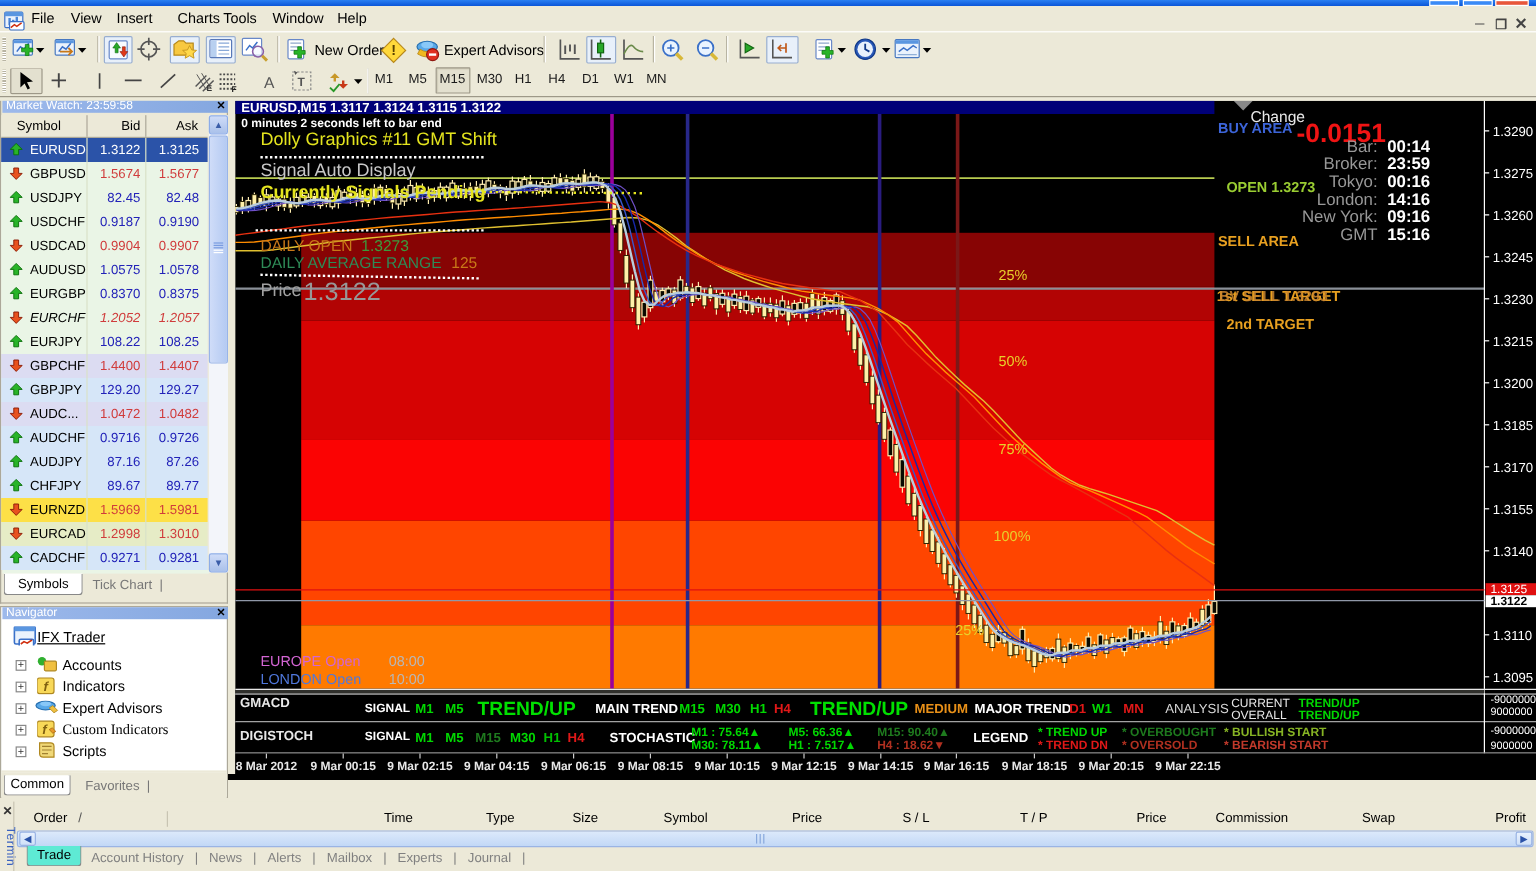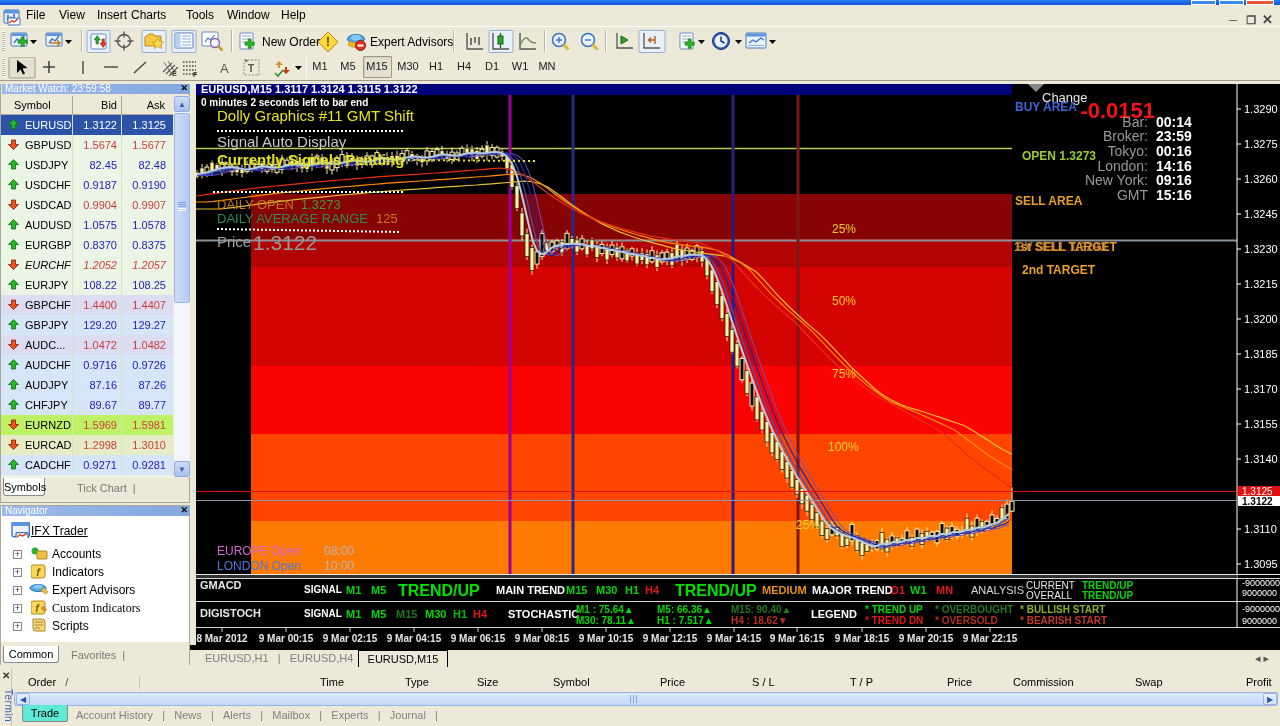--- a/index.html
+++ b/index.html
@@ -61,21 +61,21 @@
         <rect x="1" y="3" width="15" height="3.5" fill="#5a96e0"></rect>
         <rect x="4" y="8" width="2" height="6" fill="#4a86d8"></rect>
         <rect x="7" y="9.5" width="2" height="4.5" fill="#4a86d8"></rect>
         <rect x="10" y="7" width="2" height="7" fill="#4a86d8"></rect>
         <rect x="5" y="11" width="12" height="7" rx="1" fill="#fff" stroke="#3a70c8"></rect>
         <path d="M6 16 l3 -2.5 2 1.5 4 -3" fill="none" stroke="#d03010" stroke-width="1.2"></path>
       </svg>
  <div class="menu" style="left:26px;">File</div>
       <div class="menu" style="left:59px;">View</div>
       <div class="menu" style="left:97px;">Insert</div>
-      <div class="menu" style="left:131px;">Charts</div>
+      <div class="menu" style="left:148px;">Charts</div>
       <div class="menu" style="left:186px;">Tools</div>
       <div class="menu" style="left:227px;">Window</div>
       <div class="menu" style="left:281px;">Help</div>
  <div class="wbtn" style="right:43px;">─</div>
       <div class="wbtn" style="right:24px;">❐</div>
       <div class="wbtn" style="right:7px;font-size:13px;top:7px;">✕</div>
 </div>
 <div class="tb2">
 <div class="grip" style="left:2px;top:3px;height:20px;"></div>
 <svg class="abs" style="left:10px;top:2px" width="775" height="24" viewBox="0 0 775 24">
@@ -397,21 +397,21 @@
 <div class="mwrow up" style="top:311px;background:#d6e6f8;">
         <svg class="arrow" viewBox="0 0 11 11">
           <path d="M5.5 0.5 L10.5 5.5 H7.5 V10 H3.5 V5.5 H0.5 Z" fill="#28b428" stroke="#0c700c" stroke-width="0.8"></path>
         </svg>
         <span class="sym">CHFJPY</span>
         <span class="bid">89.67</span>
         <span class="ask">89.77</span>
         <span class="colsep" style="left:71px;"></span>
         <span class="colsep" style="left:120px;"></span>
       </div>
-<div class="mwrow dn" style="top:331px;background:#bef264;">
+<div class="mwrow dn" style="top:331px;background:#fde047;">
         <svg class="arrow" viewBox="0 0 11 11">
           <path d="M5.5 10.5 L10.5 5.5 H7.5 V1 H3.5 V5.5 H0.5 Z" fill="#e8521e" stroke="#8c1e08" stroke-width="0.8"></path>
         </svg>
         <span class="sym">EURNZD</span>
         <span class="bid">1.5969</span>
         <span class="ask">1.5981</span>
         <span class="colsep" style="left:71px;"></span>
         <span class="colsep" style="left:120px;"></span>
       </div>
 <div class="mwrow dn" style="top:351px;background:#e6ecc6;">
@@ -433,21 +433,21 @@
         <span class="ask">0.9281</span>
         <span class="colsep" style="left:71px;"></span>
         <span class="colsep" style="left:120px;"></span>
       </div>
 <div style="position:absolute;left:1px;top:391px;width:172px;height:3px;background:#eaf5e6;"></div>
 <div class="sbv" style="left:173px;top:12px;width:16px;height:381px;"></div>
 <div class="sbbtn" style="left:173px;top:12px;width:16px;height:16px;font-size:8px;line-height:15px;">▲</div>
 <div class="sbbtn" style="left:173px;top:377px;width:16px;height:16px;font-size:8px;line-height:15px;">▼</div>
 <div class="sbthumb" style="left:173px;top:29px;width:16px;height:190px;"></div>
 <div style="position:absolute;left:177px;top:118px;width:8px;height:1px;background:#7a9ce0;box-shadow:0 2px #7a9ce0,0 4px #7a9ce0,0 8px #fff,0 6px #fff;"></div>
-<div class="tabact" style="left:2px;top:394px;width:42px;height:18px;line-height:18px;">Symbols</div>
+<div class="tabact" style="left:2px;top:394px;width:66px;height:18px;line-height:18px;">Symbols</div>
 <div class="tabs" style="left:76px;top:398px;">Tick Chart&nbsp;&nbsp;|</div>
 </div>
 <div id="nav">
 <div class="pcap" style="top:0;">Navigator<span class="x">✕</span></div>
 <svg class="abs" style="left:8px;top:16px" width="30" height="16" viewBox="0 0 20 12">
         <rect x="1" y="0" width="13" height="11" rx="1" fill="#eaf2fc" stroke="#3a70c8"></rect>
         <rect x="1" y="0" width="13" height="3" fill="#5a96e0"></rect>
         <rect x="4" y="8" width="9" height="5" rx="1" fill="#fff" stroke="#3a70c8"></rect>
         <path d="M5 11 l2 -1.5 2 1 3 -2" fill="none" stroke="#d03010" stroke-width="1"></path>
       </svg>
@@ -483,25 +483,20 @@
         <path d="M2 1 h9 q3 0 3 3 v9 h-9 q-3 0 -3 -3 z" fill="#f0d878" stroke="#b08820"></path>
         <path d="M4 4 h8 M4 7 h8 M4 10 h5" stroke="#a08030" stroke-width="0.9"></path>
       </svg>
 <div class="tree" style="left:51px;top:113px;">Scripts</div>
 <div style="position:absolute;left:0;top:136px;width:188px;height:2px;background:#ece9d8;"></div>
 <div style="position:absolute;left:0;top:138px;width:188px;height:21px;background:#ece9d8;"></div>
 <div class="tabact" style="left:2px;top:140px;width:56px;height:17px;line-height:17px;">Common</div>
 <div class="tabs" style="left:70px;top:143px;">Favorites&nbsp;&nbsp;|</div>
 </div>
 <div style="position:absolute;left:190px;top:645px;width:1090px;height:5px;background:#000;"></div>
-<div class="charttabs">
-<div class="ctab" style="left:15px;">EURUSD,H1&nbsp;&nbsp;&nbsp;|&nbsp;&nbsp;&nbsp;EURUSD,H4</div>
-<div class="ctabact" style="left:168px;width:90px;">EURUSD,M15</div>
-<div class="ctab" style="left:1065px;color:#555;">◂&nbsp;▸</div>
-</div>
 <div id="term">
 <div style="position:absolute;left:0;top:0;width:12px;height:58px;background:#ece9d8;border-right:1px solid #c8c4b2;"></div>
 <div style="position:absolute;left:2px;top:2px;font-size:10px;font-weight:bold;color:#333;">✕</div>
 <div style="position:absolute;left:-8px;top:32px;font-size:10px;color:#3a62c0;transform:rotate(90deg);letter-spacing:0.5px;">Termin</div>
 <div class="thead" style="left:28px;top:8px;">Order&nbsp;&nbsp;&nbsp;<span style="color:#555;">/</span></div>
 <div class="thead" style="left:320px;top:8px;">Time</div>
 <div class="thead" style="left:405px;top:8px;">Type</div>
 <div class="thead" style="left:477px;top:8px;">Size</div>
 <div class="thead" style="left:553px;top:8px;">Symbol</div>
 <div class="thead" style="left:660px;top:8px;">Price</div>

